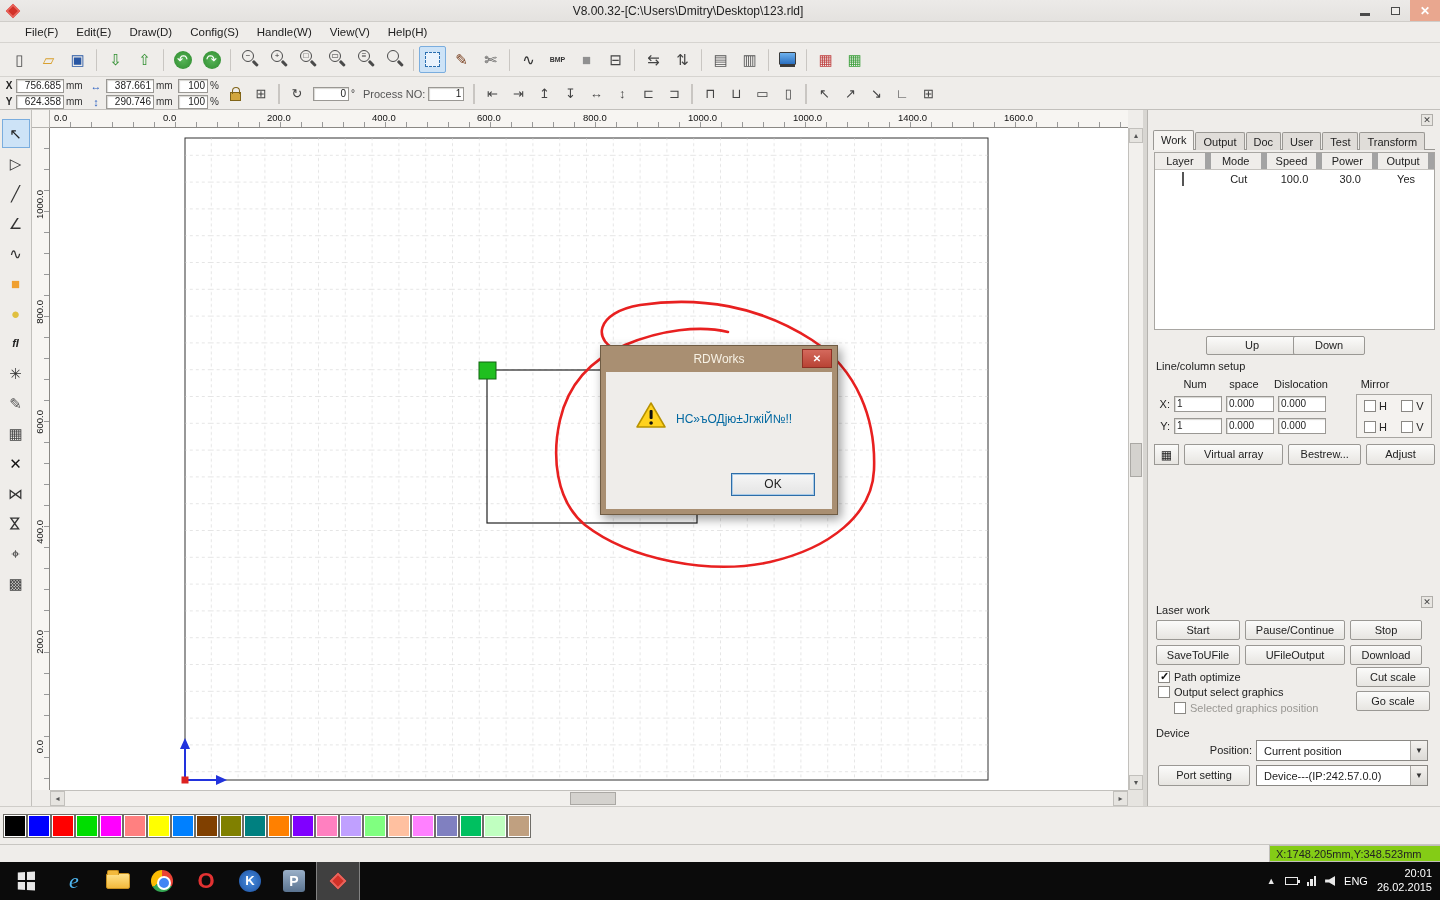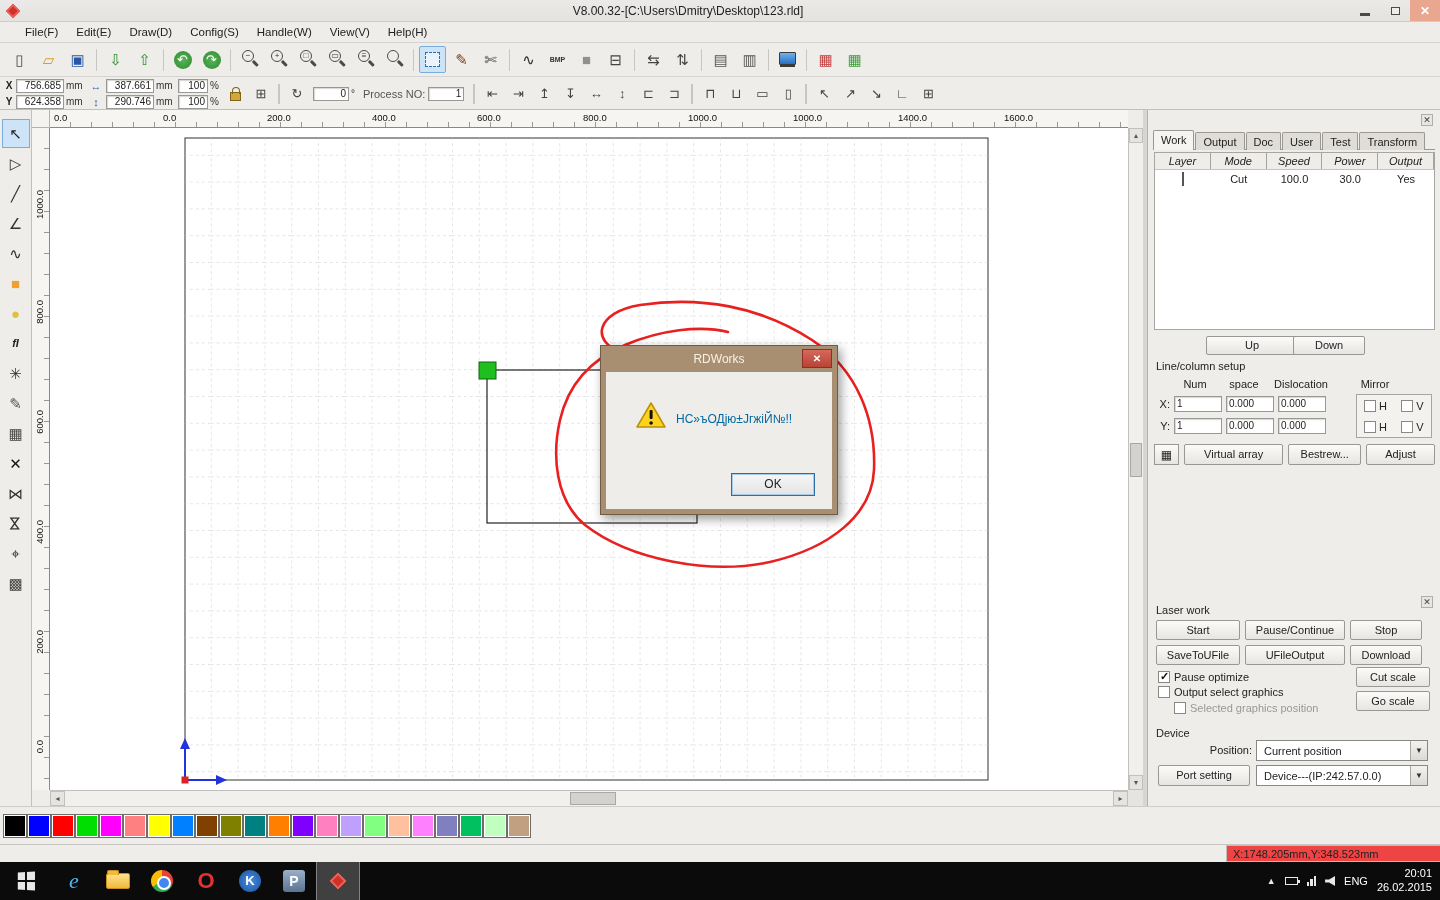--- a/index.html
+++ b/index.html
@@ -94,21 +94,21 @@
   
   .rpanel { position:absolute; left:1147px; top:110px; width:293px; bottom:94px; background:#efedea; border-left:1px solid #b5b3af; font-size:11px; }
   .rp-close, .lw-close { position:absolute; right:7px; width:12px; height:12px; font-size:9px; line-height:11px; text-align:center; color:#444; border:1px solid #b0aeaa; background:#e8e6e2; }
   .rp-close { top:4px; }
   .lw-close { top:486px; }
   .tabs { position:absolute; left:5px; right:5px; top:19px; height:21px; border-bottom:1px solid #9a9894; display:flex; align-items:flex-end; }
   .tab { padding:3px 7px 2px; border:1px solid #9a9894; border-bottom:none; background:#e0ddd9; margin-right:1px; border-radius:2px 2px 0 0; font-size:11px; position:relative; top:1px; }
   .tab.active { background:#f6f4f1; padding-bottom:4px; z-index:2; }
   .ltable { position:absolute; left:6px; top:42px; width:281px; height:178px; border:1px solid #a8a6a2; background:#fff; }
   .lt-h { display:flex; background:#efedea; border-bottom:1px solid #c5c3bf; }
-  .lt-h span { width:56px; text-align:center; padding:2px 0; border-right:1px solid #a3a3a3; font-size:11px;font-style:italic; }
+  .lt-h span { width:56px; text-align:center; padding:2px 0; border-right:6px solid #a3a3a3; font-size:11px; }
   .lt-row { display:flex; align-items:center; height:17px; }
   .lt-row span { width:56px; text-align:center; font-size:11px; }
   .layer-swatch { width:50px; height:12px; margin:0 auto; border:1px solid #555; }
   .pbtn { position:absolute; height:19px; background:linear-gradient(#fbfbfa,#e7e5e1); border:1px solid #9a9894; border-radius:2px; text-align:center; line-height:17px; font-size:11px; }
   .btn-up { left:58px; top:226px; width:92px; }
   .btn-down { left:145px; top:226px; width:72px; }
   .lc-title { position:absolute; left:8px; top:250px; }
   .lc-head { position:absolute; left:8px; top:268px; width:277px; display:flex; font-size:11px; }
   .lc-head .c1 { width:46px; text-align:center; margin-left:16px; }
   .lc-head .c2 { width:52px; text-align:center; }
@@ -146,21 +146,21 @@
   .cb-dev { left:108px; right:12px; top:655px; }
   .b-port { position:absolute; left:10px; top:655px; width:92px; height:21px; line-height:19px; }
 
   
   .palettebar { position:absolute; left:0; right:0; top:806px; height:38px; background:#efedea; border-top:1px solid #cfcdc9; display:flex; align-items:center; padding-left:3px; }
   .sw { width:24px; height:24px; border:1px solid #6f6d68; box-shadow:inset 0 0 0 1px #fff; flex:none; }
 
   
   .statusbar { position:absolute; left:0; right:0; top:844px; height:18px; background:#efedea; border-top:1px solid #c8c6c2; }
   .sb-msg { position:absolute; left:6px; top:3px; font-size:11px; }
-  .sb-coords { position:absolute; right:0; top:0; bottom:0; width:214px; background:#ef4444; border:1px solid #c0beba; border-right:none; padding:2px 6px; font-size:11px; }
+  .sb-coords { position:absolute; right:0; top:0; bottom:0; width:171px; background:#84cc16; border:1px solid #c0beba; border-right:none; padding:2px 6px; font-size:11px; }
 
   
   .taskbar { position:absolute; left:0; right:0; top:862px; height:38px; background:#0b0b0b; display:flex; align-items:center; color:#fff; }
   .tk-start { width:52px; height:100%; display:flex; align-items:center; justify-content:center; }
   .winlogo { display:grid; grid-template-columns:8px 8px; grid-template-rows:8px 8px; gap:1.5px; transform:perspective(60px) rotateY(-18deg); }
   .winlogo i { background:#e8e8e8; }
   .app-btn { width:44px; height:100%; display:flex; align-items:center; justify-content:center; position:relative; }
   .app-btn.active { background:rgba(255,255,255,.22); border-left:1px solid rgba(255,255,255,.35); border-right:1px solid rgba(255,255,255,.35); }
   .ie-e { font-family:"Liberation Serif", serif; font-style:italic; font-size:22px; color:#4fb6f0; }
   .folder-ico { width:24px; height:16px; background:linear-gradient(#ffe28a,#f2b93c); border:1px solid #c78f1e; border-radius:2px; position:relative; }
@@ -646,21 +646,21 @@
       <span class="b b-pause">Pause/Continue</span>
       <span class="b b-stop">Stop</span>
     </div>
     <div class="lw-row lw-r2">
       <span class="b b-save">SaveToUFile</span>
       <span class="b b-ufile">UFileOutput</span>
       <span class="b b-down">Download</span>
     </div>
     <span class="chk-line ck1">
         <span class="cb checked"></span>
-        <span>Pause optimize</span>
+        <span>Path optimize</span>
       </span>
     <span class="chk-line ck2">
         <span class="cb"></span>
         <span>Output select graphics</span>
       </span>
     <span class="chk-line ck3">
         <span class="cb"></span>
         <span>Selected graphics position</span>
       </span>
     <span class="sidebtn b-cut">Cut scale</span>

